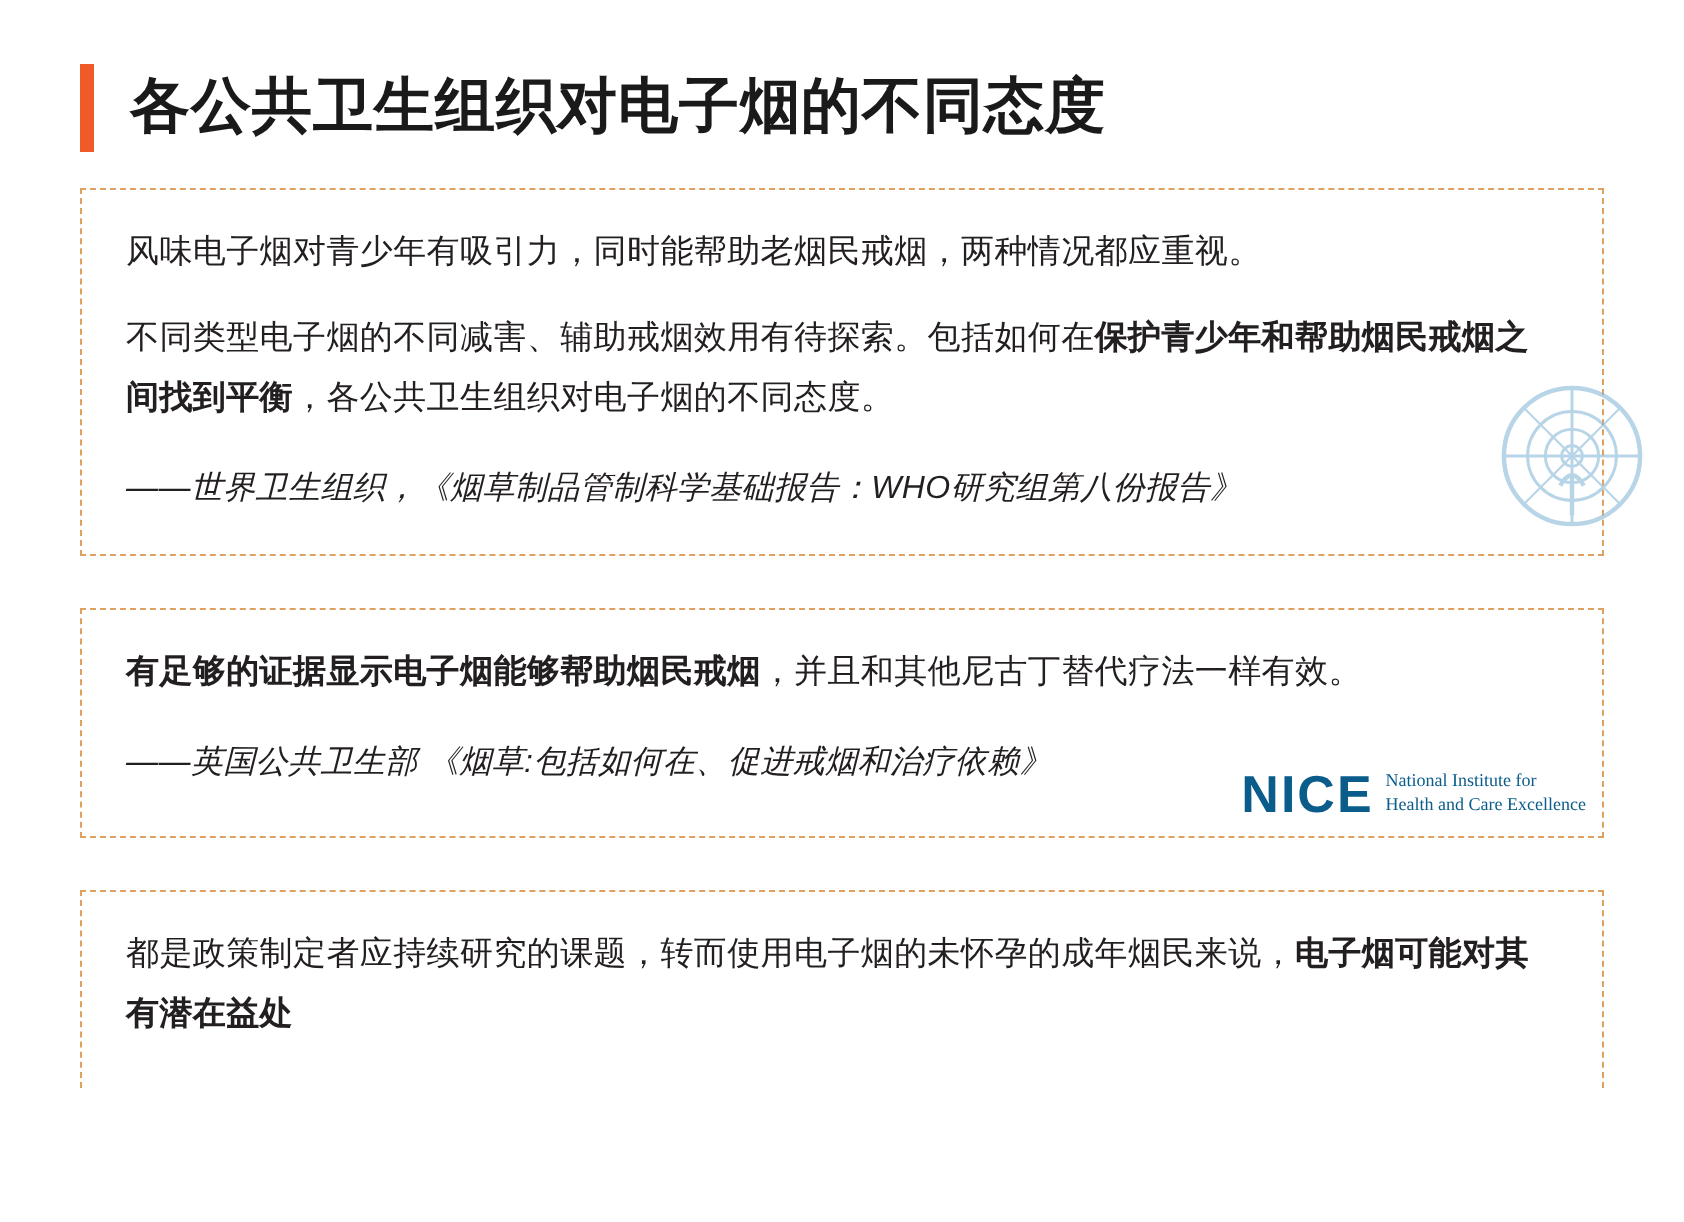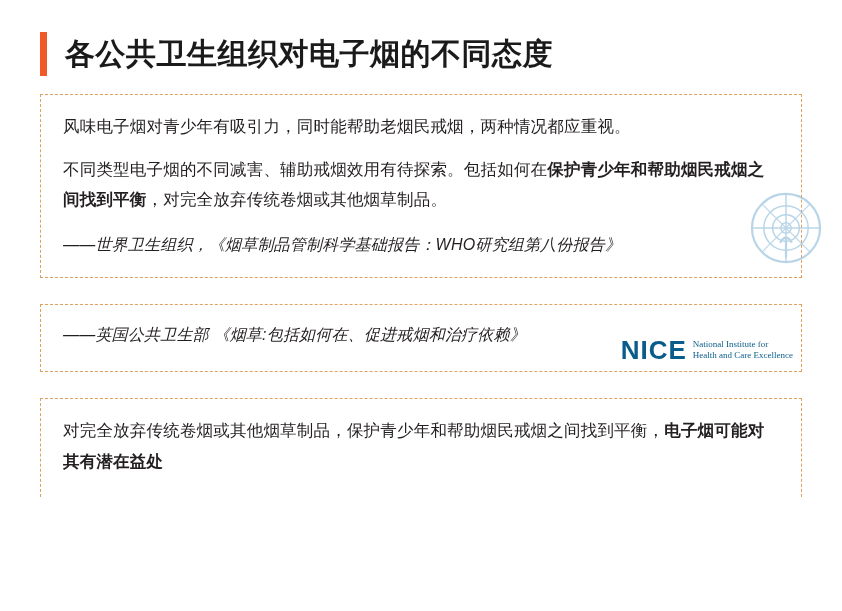--- a/index.html
+++ b/index.html
@@ -118,49 +118,52 @@
   <div class="title-row">
     <div class="title-bar"></div>
     <div class="title-text">各公共卫生组织对电子烟的不同态度</div>
   </div>
 
   <div class="quote-block b1">
     <p class="para">
       <span>风味电子烟对青少年有吸引力，同时能帮助老烟民戒烟，两种情况都应重视。</span>
     </p>
     <p class="para gap-after">
-      <span>不同类型电子烟的不同减害、辅助戒烟效用有待探索。包括如何在</span><b>保护青少年和帮助烟民戒烟之间找到平衡</b><span>，对完全放弃传统卷烟或其他烟草制品。</span>
+      <span>不同类型电子烟的不同减害、辅助戒烟效用有待探索。包括如何在</span><b>保护青少年和帮助烟民戒烟之间找到平衡</b><span>，各公共卫生组织对电子烟的不同态度。</span>
     </p>
     <p class="source">——世界卫生组织，《烟草制品管制科学基础报告：WHO研究组第八份报告》</p>
 
     <svg class="who-logo" viewBox="0 0 100 100">
       <circle cx="50" cy="50" r="46" fill="none" stroke="#7fb3d5" stroke-width="3"></circle>
       <circle cx="50" cy="50" r="30" fill="none" stroke="#7fb3d5" stroke-width="2"></circle>
       <circle cx="50" cy="50" r="18" fill="none" stroke="#7fb3d5" stroke-width="2"></circle>
       <circle cx="50" cy="50" r="7" fill="none" stroke="#7fb3d5" stroke-width="2"></circle>
       <line x1="50" y1="4" x2="50" y2="96" stroke="#7fb3d5" stroke-width="2"></line>
       <line x1="4" y1="50" x2="96" y2="50" stroke="#7fb3d5" stroke-width="2"></line>
       <line x1="17" y1="17" x2="83" y2="83" stroke="#7fb3d5" stroke-width="1.5"></line>
       <line x1="83" y1="17" x2="17" y2="83" stroke="#7fb3d5" stroke-width="1.5"></line>
       <path d="M50 62 L50 90" stroke="#7fb3d5" stroke-width="3"></path>
       <path d="M42 70 q8 -14 16 0" fill="none" stroke="#7fb3d5" stroke-width="3"></path>
     </svg>
   </div>
 
   <div class="quote-block b2">
+    <p class="para gap-after">
+      <b>有足够的证据显示电子烟能够帮助烟民戒烟</b><span>，并且和其他尼古丁替代疗法一样有效。</span>
+    </p>
     <p class="source">——英国公共卫生部 《烟草:包括如何在、促进戒烟和治疗依赖》</p>
 
     <div class="nice-logo">
       <div class="nice-word">NICE</div>
       <div class="nice-sub">
         <div>National Institute for</div>
         <div>Health and Care Excellence</div>
       </div>
     </div>
   </div>
 
   <div class="quote-block b3">
     <p class="para">
-      <span>对完全放弃传统卷烟或其他烟草制品，保护青少年和帮助烟民戒烟之间找到平衡，</span><b>电子烟可能对其有潜在益处</b>
+      <span>都是政策制定者应持续研究的课题，转而使用电子烟的未怀孕的成年烟民来说，</span><b>电子烟可能对其有潜在益处</b>
     </p>
   </div>
 
 </div>
 
 </body></html>

